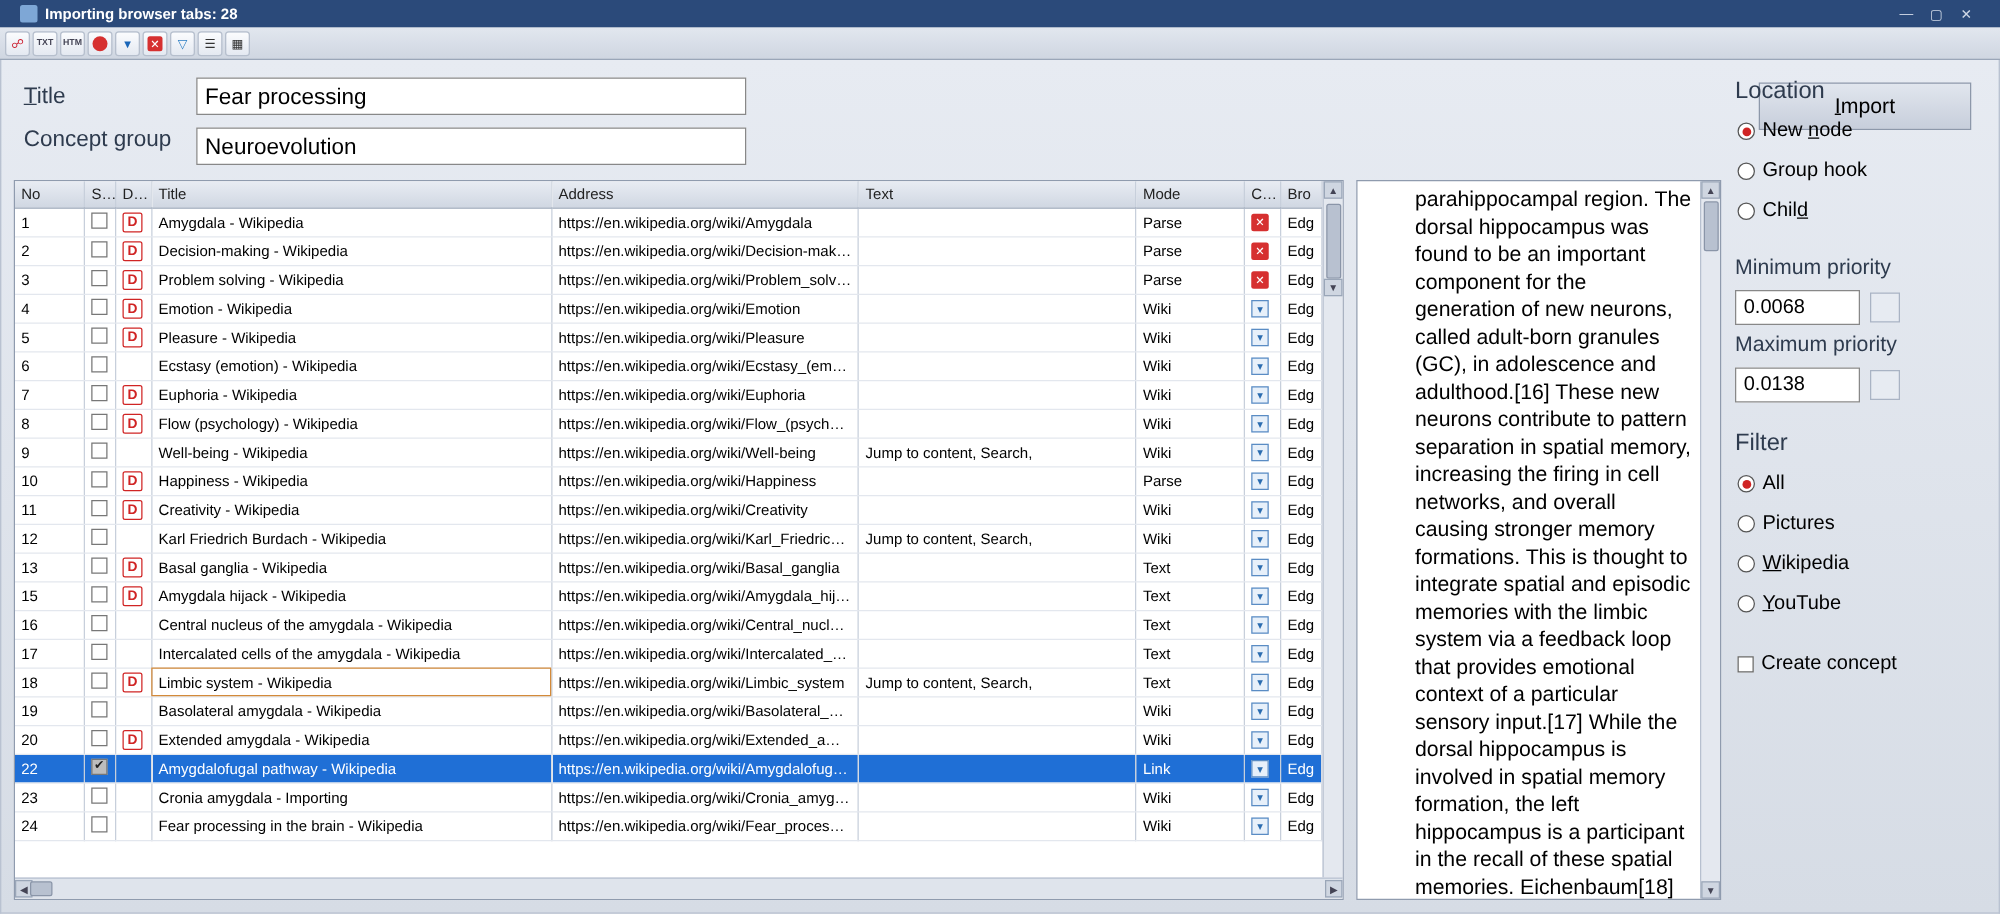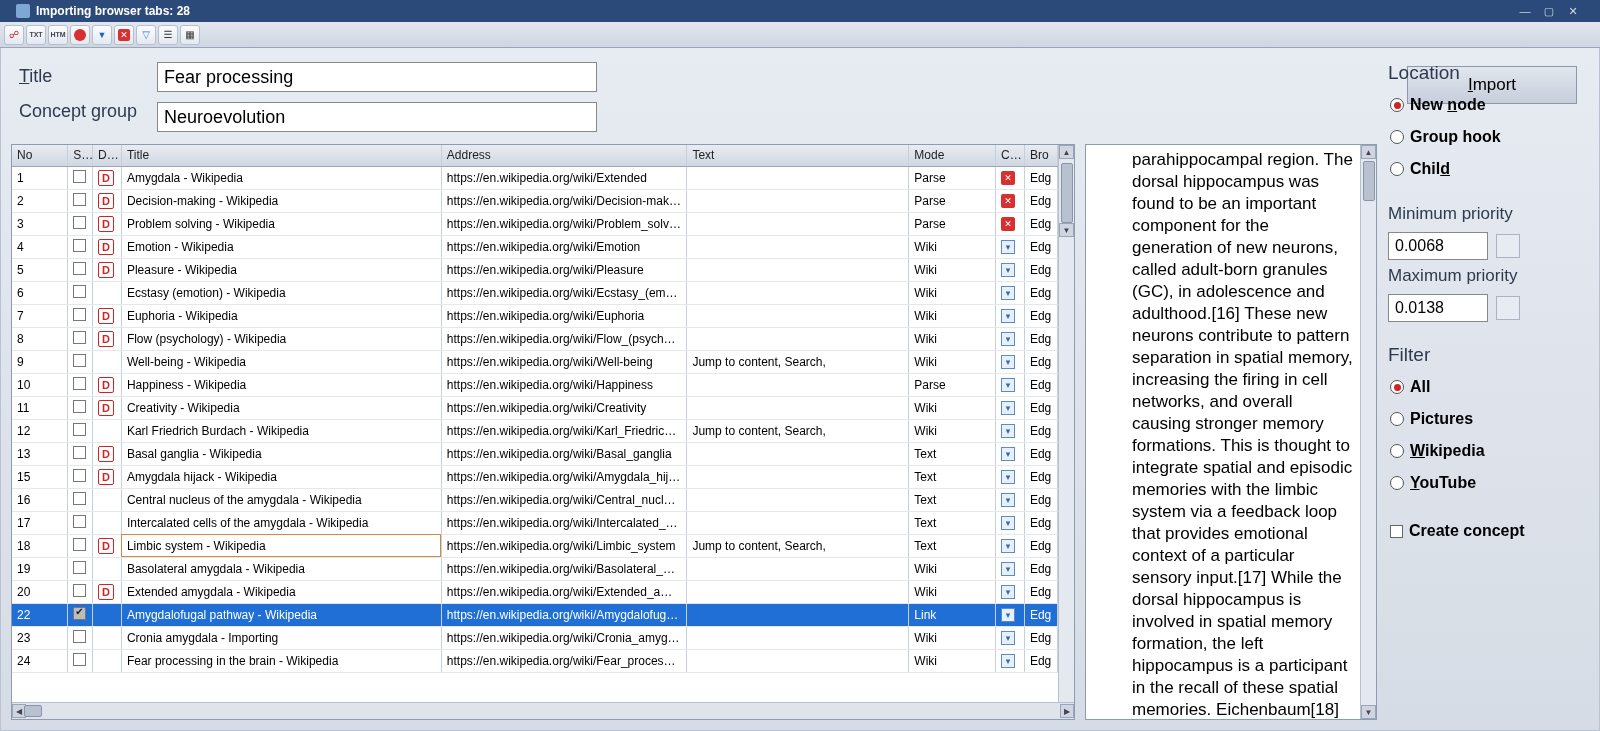--- a/index.html
+++ b/index.html
@@ -169,21 +169,21 @@
   .preview .vscroll-track .spacer{ flex:1; }
 
   
   .sidebar {
     width: 200px;
     padding: 4px 6px;
     display:flex; flex-direction:column;
     gap: 6px;
   }
   .side-section-title { font-size:19px; color:#2e3b4e; margin-bottom:2px; }
-  .radio-row, .check-row { display:flex; align-items:center; gap:6px; font-size:16px; margin:4px 0 4px 2px;font-weight:bold; }
+  .radio-row, .check-row { display:flex; align-items:center; gap:6px; font-size:16px; margin:4px 0 4px 2px; }
   .radio { width:14px; height:14px; border:1px solid #555; border-radius:50%; display:inline-flex; align-items:center; justify-content:center; background:#fff;}
   .radio.checked::after { content:""; width:7px; height:7px; background:#d02424; border-radius:50%; }
   .checkbox { width:13px; height:13px; border:1px solid #666; background:#fff; display:inline-block;}
   .num-row { display:flex; align-items:center; gap:8px; }
   .num-field { width:100px; height:28px; border:1px solid #888; background:#fff; padding:2px 6px; font-size:16px; }
   .num-btn { width:24px; height:24px; border:1px solid #a9b3c4; background:#e7ebf2; }
   .side-gap { height:10px; }
   u.accel { text-decoration: underline; }
 </style>
 </head>
@@ -295,21 +295,21 @@
                 <th class="col-clo">Clo</th>
                 <th class="col-bro">Bro</th>
               </tr>
             </thead>
             <tbody id="tbl-body">
                 <tr>
                   <td class="col-no">1</td>
                   <td class="col-sel"><span class="chk"></span></td>
                   <td class="col-dup"><span class="dup-badge">D</span></td>
                   <td class="col-title col-title-cell">Amygdala - Wikipedia</td>
-                  <td class="col-addr">https://en.wikipedia.org/wiki/Extended</td>
+                  <td class="col-addr">https://en.wikipedia.org/wiki/Amygdala</td>
                   <td class="col-text"></td>
                   <td class="col-mode">Parse</td>
                   <td class="col-clo"><span class="clo-x">✕</span></td>
                   <td class="col-bro">Edg</td>
                 </tr>
                 <tr>
                   <td class="col-no">2</td>
                   <td class="col-sel"><span class="chk"></span></td>
                   <td class="col-dup"><span class="dup-badge">D</span></td>
                   <td class="col-title col-title-cell">Decision-making - Wikipedia</td>

